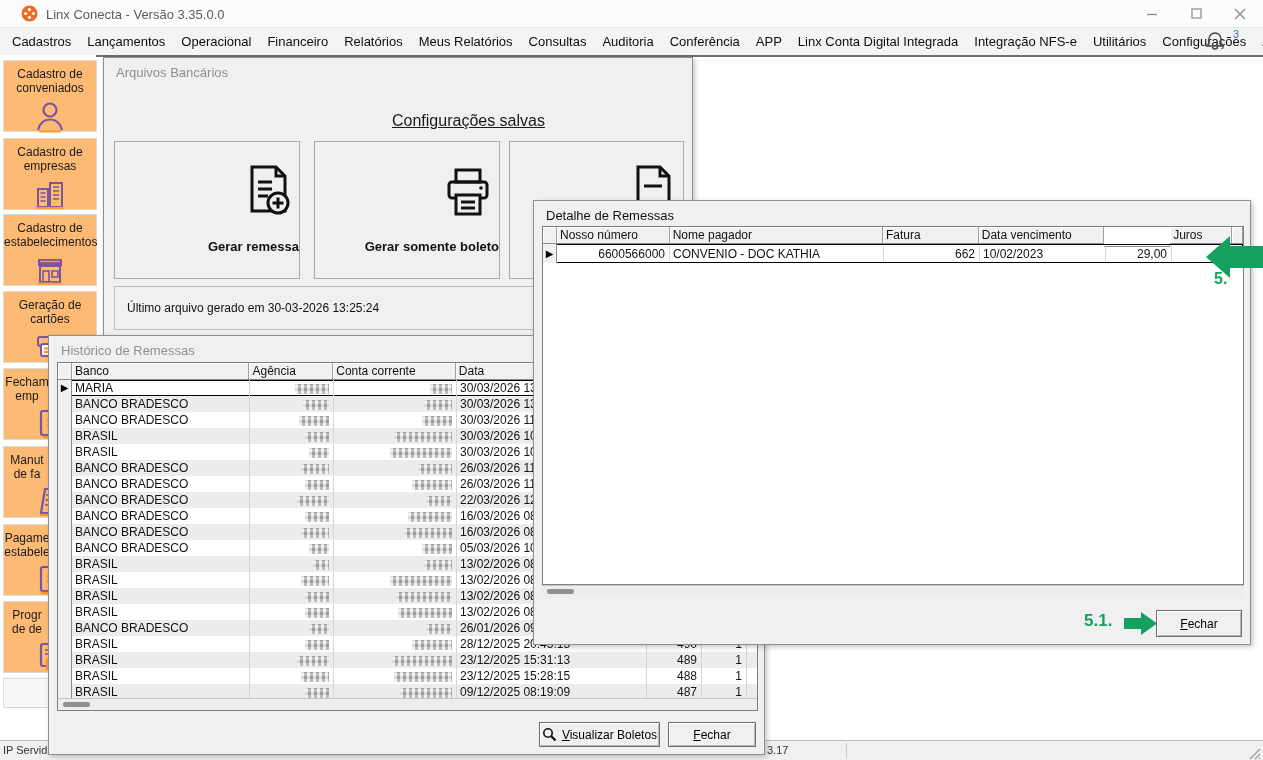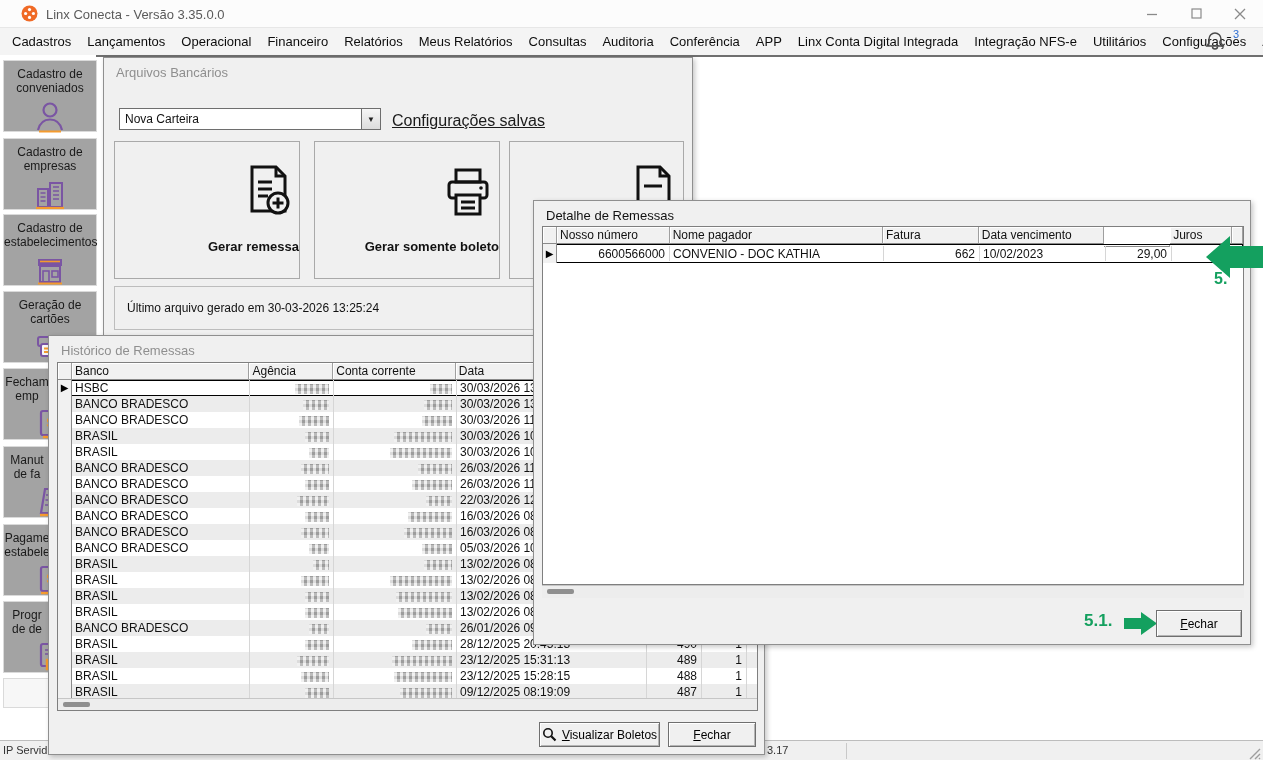--- a/index.html
+++ b/index.html
@@ -14,21 +14,21 @@
   #apptitle{left:46px;top:7px;font-size:13px;color:#5a5a5a;white-space:nowrap}
   .winctl{top:0;width:44px;height:27px;display:flex;align-items:center;justify-content:center;color:#8a8a8a}
   #menubar{left:0;top:28px;width:1263px;height:27px;background:#f4f4f4;display:flex;align-items:center;padding-left:4px}
   .menu-item{font-size:13px;color:#0d0d0d;padding:5px 8px;white-space:nowrap}
   #bellwrap{position:absolute;right:24px;top:30px;width:34px;height:24px}
   #bellcount{position:absolute;right:0;top:-2px;font-size:11px;color:#2f6fd4}
   #mdiline{left:96px;top:55px;width:1167px;height:2px;background:#6f6f6f}
 
   
   #sidebar{left:0;top:57px;width:100px;height:683px;background:#fff;z-index:1}
-  .side-item{position:absolute;left:3px;width:94px;height:72px;background:#a3a3a3;border:1px solid #dadada;text-align:center;padding-top:6px}
+  .side-item{position:absolute;left:3px;width:94px;height:72px;background:#fdba74;border:1px solid #dadada;text-align:center;padding-top:6px}
   .side-label{font-size:12px;color:#1a1a1a;line-height:14px}
   .side-label.clipped{width:46px}
   .side-icon{margin-top:2px;height:38px;display:flex;justify-content:center}
   .side-empty{position:absolute;left:3px;width:94px;height:30px;background:#f7f7f7;border:1px solid #dadada}
 
   
   #statusbar{left:0;top:740px;width:1263px;height:20px;background:#f0f0f0;border-top:1px solid #bdbdbd;z-index:2}
   .status-text{position:absolute;top:3px;font-size:11px;color:#333;white-space:nowrap}
   .status-div{position:absolute;top:2px;width:1px;height:16px;background:#c9c9c9}
 
@@ -241,24 +241,20 @@
     <span class="status-text" style="left:3px">IP Servido</span>
     <span class="status-text" style="left:767px">3.17</span>
     <span class="status-div" style="left:846px"></span>
     <svg class="abs" style="left:1247px;top:5px" width="14" height="14" viewBox="0 0 14 14">
       <path d="M13 3 L3 13 M13 8 L8 13 M13 12 L12 13" stroke="#9e9e9e" stroke-width="1.4" fill="none"></path>
     </svg>
   </div>
 
   <div class="win" id="win-arquivos" style="left:103px;top:57px;width:590px;height:281px;z-index:2">
     <div class="wintitle" style="color:#8f8f8f">Arquivos Bancários</div>
-    <div class="combo" style="left:15px;top:50px;width:262px;height:22px">
-      <span class="val">Nova Carteira</span>
-      <span class="dd">▼</span>
-    </div>
     <a class="linktext" style="left:288px;top:54px">Configurações salvas</a>
 
     <div class="bigbtn" style="left:10px;top:83px;width:186px">
       <svg width="62" height="62" viewBox="0 0 62 62">
         <path d="M15 5 h24 l9 9 v35 h-33 z" fill="none" stroke="#111" stroke-width="3"></path>
         <path d="M39 5 v9 h9" fill="none" stroke="#111" stroke-width="3"></path>
         <path d="M21 20 h14 M21 27 h14 M21 34 h10" stroke="#111" stroke-width="3"></path>
         <circle cx="41" cy="41" r="10" fill="#f0f0f0" stroke="#111" stroke-width="3"></circle>
         <path d="M41 35.5 v11 M35.5 41 h11" stroke="#111" stroke-width="3"></path>
       </svg>
@@ -296,21 +292,21 @@
           <div class="hc" style="width: 84px;">Agência</div>
           <div class="hc" style="width: 123px;">Conta corrente</div>
           <div class="hc" style="width: 190px;">Data</div>
           <div class="hc" style="width: 55px;"></div>
           <div class="hc" style="width: 45px;"></div>
           <div class="hc" style="width: 12px;"></div>
         </div>
       <div id="hist-body">
           <div class="grow sel" style="height: 16px;">
             <div class="gc selcol" style="width: 14px;"><span class="marker">▶</span></div>
-            <div class="gc" style="width: 178px;">HSBC</div>
+            <div class="gc" style="width: 178px;">MARIA</div>
             <div class="gc r" style="width: 84px;"><span class="redact" style="width: 34px;"></span></div>
             <div class="gc r" style="width: 123px;"><span class="redact" style="width: 22px;"></span></div>
             <div class="gc" style="width: 190px;">30/03/2026 13</div>
             <div class="gc r" style="width: 55px;"></div>
             <div class="gc r" style="width: 45px;"></div>
           </div>
           <div class="grow alt" style="height: 16px;">
             <div class="gc selcol" style="width: 14px;"></div>
             <div class="gc" style="width: 178px;">BANCO BRADESCO</div>
             <div class="gc r" style="width: 84px;"><span class="redact" style="width: 26px;"></span></div>

